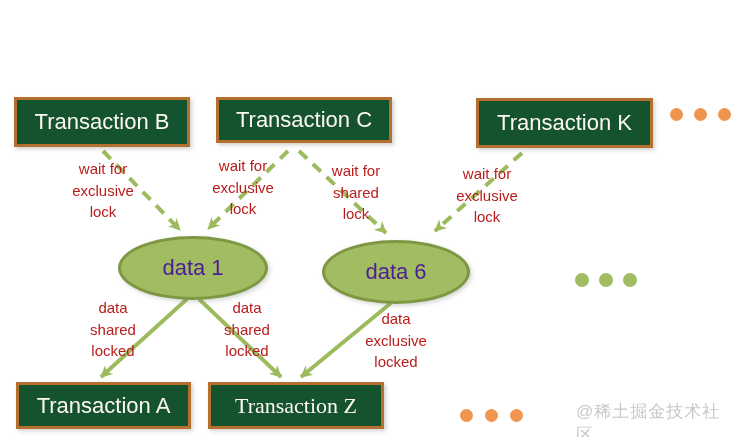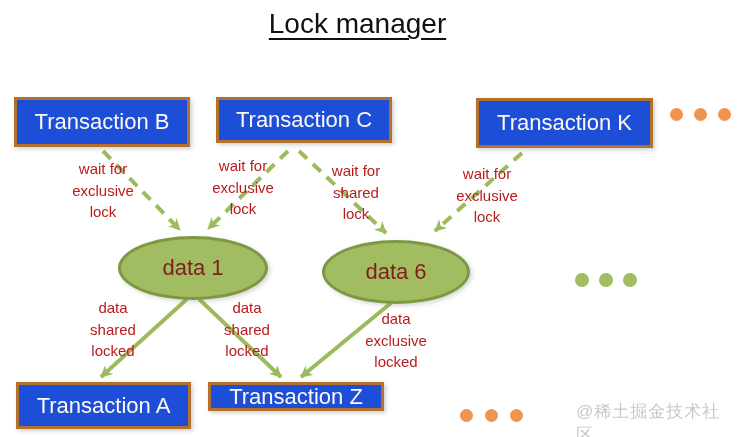--- a/index.html
+++ b/index.html
@@ -7,29 +7,29 @@
     position:relative; width:737px; height:437px; background:#ffffff;
     font-family:"Liberation Sans", sans-serif; overflow:hidden;
   }
   .title {
     position:absolute; left:0; top:8px; width:715px; margin:0;
     text-align:center; font-size:28px; font-weight:normal; color:#111;
     text-decoration:underline; text-underline-offset:5px; text-decoration-thickness:2px;
   }
   .tnode {
     position:absolute; box-sizing:border-box;
-    background:#1d4ed8; border:3px solid #B4712E;
+    background:#14532d; border:3px solid #B4712E;
     color:#FDF8F0; font-size:22px; text-align:center;
     display:flex; align-items:center; justify-content:center;
     box-shadow:2px 2px 4px rgba(120,120,120,0.35);
   }
   .dnode {
     position:absolute; box-sizing:border-box; border-radius:50%;
     background:#A2BD61; border:3px solid #7D9742;
-    color:#7f1d1d; font-size:22px; text-align:center;
+    color:#4c1d95; font-size:22px; text-align:center;
     display:flex; align-items:center; justify-content:center;
     box-shadow:2px 2px 4px rgba(120,120,120,0.3);
   }
   .elabel {
     position:absolute; width:120px; text-align:center;
     font-size:15px; line-height:21.5px; color:#b91c1c; white-space:pre-line;
   }
   .edges { position:absolute; left:0; top:0; width:737px; height:437px; }
   .dots { position:absolute; display:flex; gap:11px; }
   .dot { width:13px; height:13px; border-radius:50%; display:inline-block; }
@@ -55,21 +55,20 @@
     <line x1="103" y1="151" x2="180" y2="230" stroke="#9CBB5D" stroke-width="4" stroke-dasharray="11 8" marker-end="url(#head)"></line>
     <line x1="288" y1="151" x2="208" y2="229" stroke="#9CBB5D" stroke-width="4" stroke-dasharray="11 8" marker-end="url(#head)"></line>
     <line x1="299" y1="151" x2="386" y2="233" stroke="#9CBB5D" stroke-width="4" stroke-dasharray="11 8" marker-end="url(#head)"></line>
     <line x1="522" y1="153" x2="435" y2="231" stroke="#9CBB5D" stroke-width="4" stroke-dasharray="11 8" marker-end="url(#head)"></line>
 
     <line x1="187" y1="299" x2="101" y2="377" stroke="#9CBB5D" stroke-width="4" marker-end="url(#head)"></line>
     <line x1="199" y1="299" x2="281" y2="377" stroke="#9CBB5D" stroke-width="4" marker-end="url(#head)"></line>
     <line x1="391" y1="303" x2="301" y2="377" stroke="#9CBB5D" stroke-width="4" marker-end="url(#head)"></line>
   </svg>
 
-  <h1 class="title">Lock manager</h1>
 
   <div class="tnode" style="left:14px; top:97px; width:176px; height:50px;">Transaction B</div>
   <div class="tnode" style="left:216px; top:97px; width:176px; height:46px;">Transaction C</div>
   <div class="tnode" style="left:443px; top:98px; width:177px; height:50px;margin-left:33px;">Transaction K</div>
 
   <div class="dots" style="left:670px; top:108px;">
     <span class="dot orange"></span>
     <span class="dot orange"></span>
     <span class="dot orange"></span>
   </div>
@@ -100,21 +99,21 @@
 shared
 locked</div>
   <div class="elabel" style="left:187px; top:297px;">data
 shared
 locked</div>
   <div class="elabel" style="left:336px; top:308px;">data
 exclusive
 locked</div>
 
   <div class="tnode" style="left:16px; top:382px; width:175px; height:47px;">Transaction A</div>
-  <div class="tnode" style="left:208px; top:382px; width:176px; height:29px;">Transaction Z</div>
+  <div class="tnode" style="left:208px; top:382px; width:176px; height:47px;font-family:Liberation Serif, serif;">Transaction Z</div>
 
   <div class="dots" style="left:460px; top:409px; gap:12px;">
     <span class="dot orange"></span>
     <span class="dot orange"></span>
     <span class="dot orange"></span>
   </div>
 
   <div class="watermark">@稀土掘金技术社区</div>
 
 </div>

